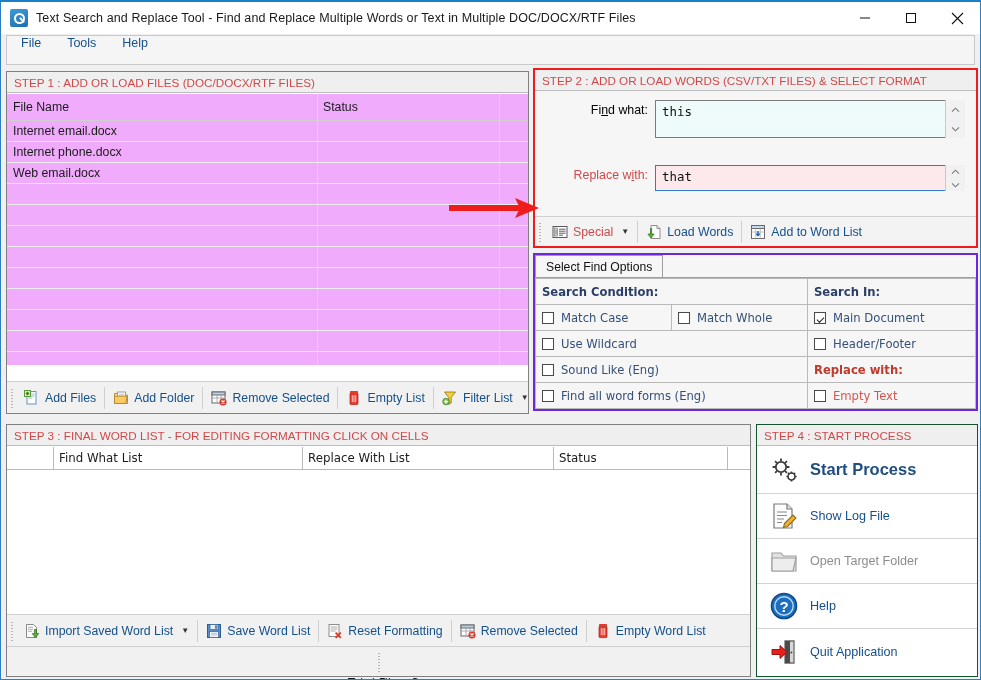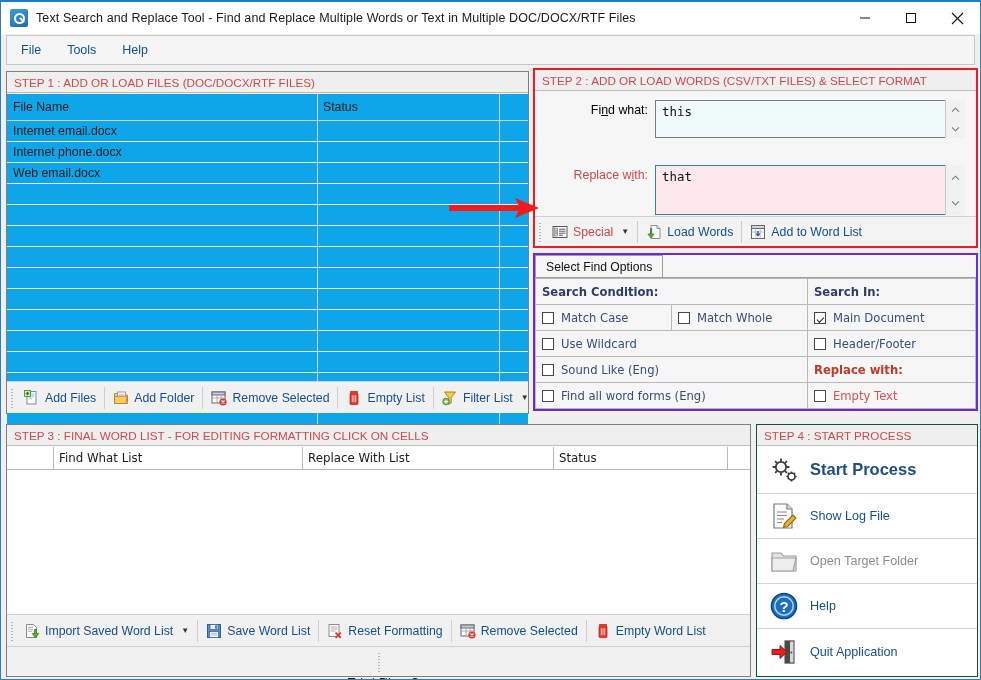--- a/index.html
+++ b/index.html
@@ -47,39 +47,39 @@
   .win-btn {
     width: 46px; height: 32px; display: flex; align-items: center; justify-content: center;
     color: #111; font-size: 13px;
   }
   .win-btn svg { display: block; }
 
   
   .menubar {
     position: absolute; left: 5px; top: 33px; width: 969px; height: 30px;
     background: #f5f5f5; border: 1px solid #c8c8c8;
-    display: flex; align-items: center; padding-left: 14px; gap: 26px;
+    display: flex; padding-left: 14px; gap: 26px;
   }
   .menu-item { font-size: 12.5px; color: #14508c; }
 
   
   .panel-hdr {
     height: 21px; background: #efefef;
     border-bottom: 1px solid #bdbdbd;
     display: flex; align-items: center; padding-left: 7px;
     font-size: 11.7px; color: #d1484a; white-space: nowrap;
     font-family: "Liberation Sans", sans-serif;
   }
 
   
   #step1 {
     position: absolute; left: 5px; top: 69px; width: 523px; height: 343px;
     background: #fff; border: 1px solid #808080;
   }
-  .grid1 { position: absolute; left: 0; top: 22px; width: 521px; height: 351px; background: #0ea5e9; overflow: hidden; }
+  .grid1 { position: absolute; left: 0; top: 22px; width: 521px; height: 271px; background: #f0abfc; overflow: hidden; }
   .g1-colline { position: absolute; top: 0; bottom: 0; width: 1px; background: #d6d6d6; }
   .g1-rowline { position: absolute; left: 0; right: 0; height: 1px; background: #ebebeb; }
   .g1-hdrline { position: absolute; left: 0; right: 0; top: 26px; height: 1px; background: #d0d0d0; }
   .g1-cell {
     position: absolute; font-size: 12.3px; color: #1b1b1b;
     padding-left: 6px; white-space: nowrap; line-height: 21px;
   }
   .g1-hdr { font-size: 12.3px; color: #1b1b1b; }
 
   .toolbar {
@@ -110,21 +110,21 @@
     width: 100px; text-align: right; padding-right: 7px;
     font-size: 12.4px; padding-top: 3px;
   }
   .fw-label u { text-decoration: underline; }
   .spin-wrap { position: relative; }
   .txtbox {
     width: 310px; height: 38px; font-size: 12.4px; padding: 3px 6px;
     border: 1px solid #7a7a7a; background: #effafa; color: #111;
     display: block;
   }
-  .txtbox.replace { border: 1px solid #2f7ec1; background: #fde9ec; height: 50px; }
+  .txtbox.replace { border: 1px solid #2f7ec1; background: #fde9ec; height: 26px; }
   .spinner {
     position: absolute; right: 0; top: 0; width: 20px; height: 100%;
     background: #f1f1f1; border-left: 1px solid #c8c8c8;
     display: flex; flex-direction: column;
   }
   .spinner div { flex: 1; display: flex; align-items: center; justify-content: center; }
   .spin-ar { width: 9px; height: 6px; }
 
   
   #findopts {

